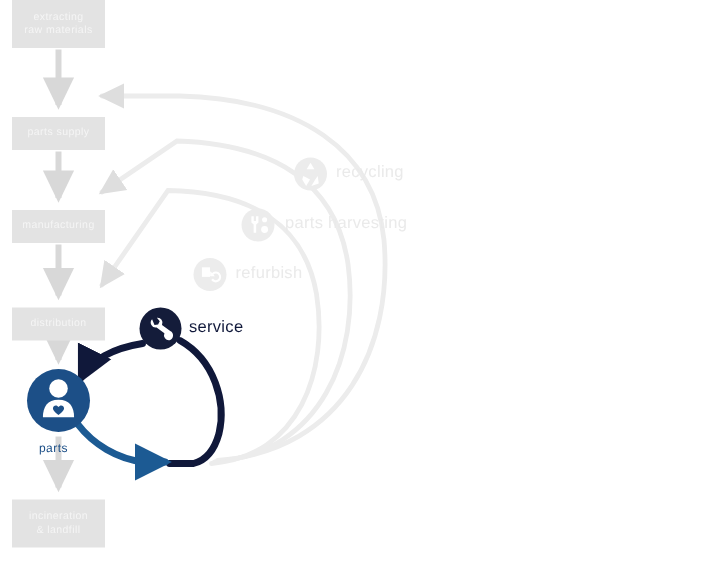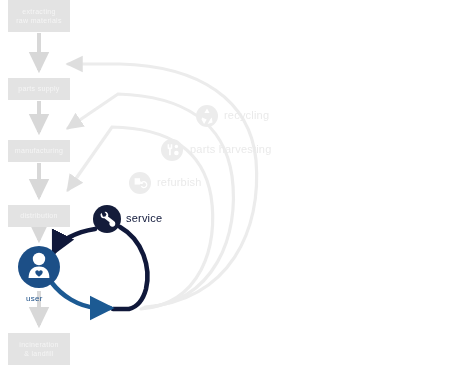--- a/index.html
+++ b/index.html
@@ -162,15 +162,15 @@
   </div>
   <div class="stage-box" style="left:8px; top:333px; width:62px; height:32px;">
     <span>incineration<br>&amp; landfill</span>
   </div>
 
   <div class="ghost-label" style="left:224px; top:109px;">recycling</div>
   <div class="ghost-label" style="left:190px; top:143px;">parts harvesting</div>
   <div class="ghost-label" style="left:157px; top:176px;">refurbish</div>
 
   <div class="loop-label" style="left:126px; top:212px;">service</div>
-  <div class="loop-label user-label" style="left:26px; top:294px;">user</div>
+  <div class="loop-label user-label" style="left:26px; top:294px;">parts</div>
 
 </div>
 
 </body></html>

